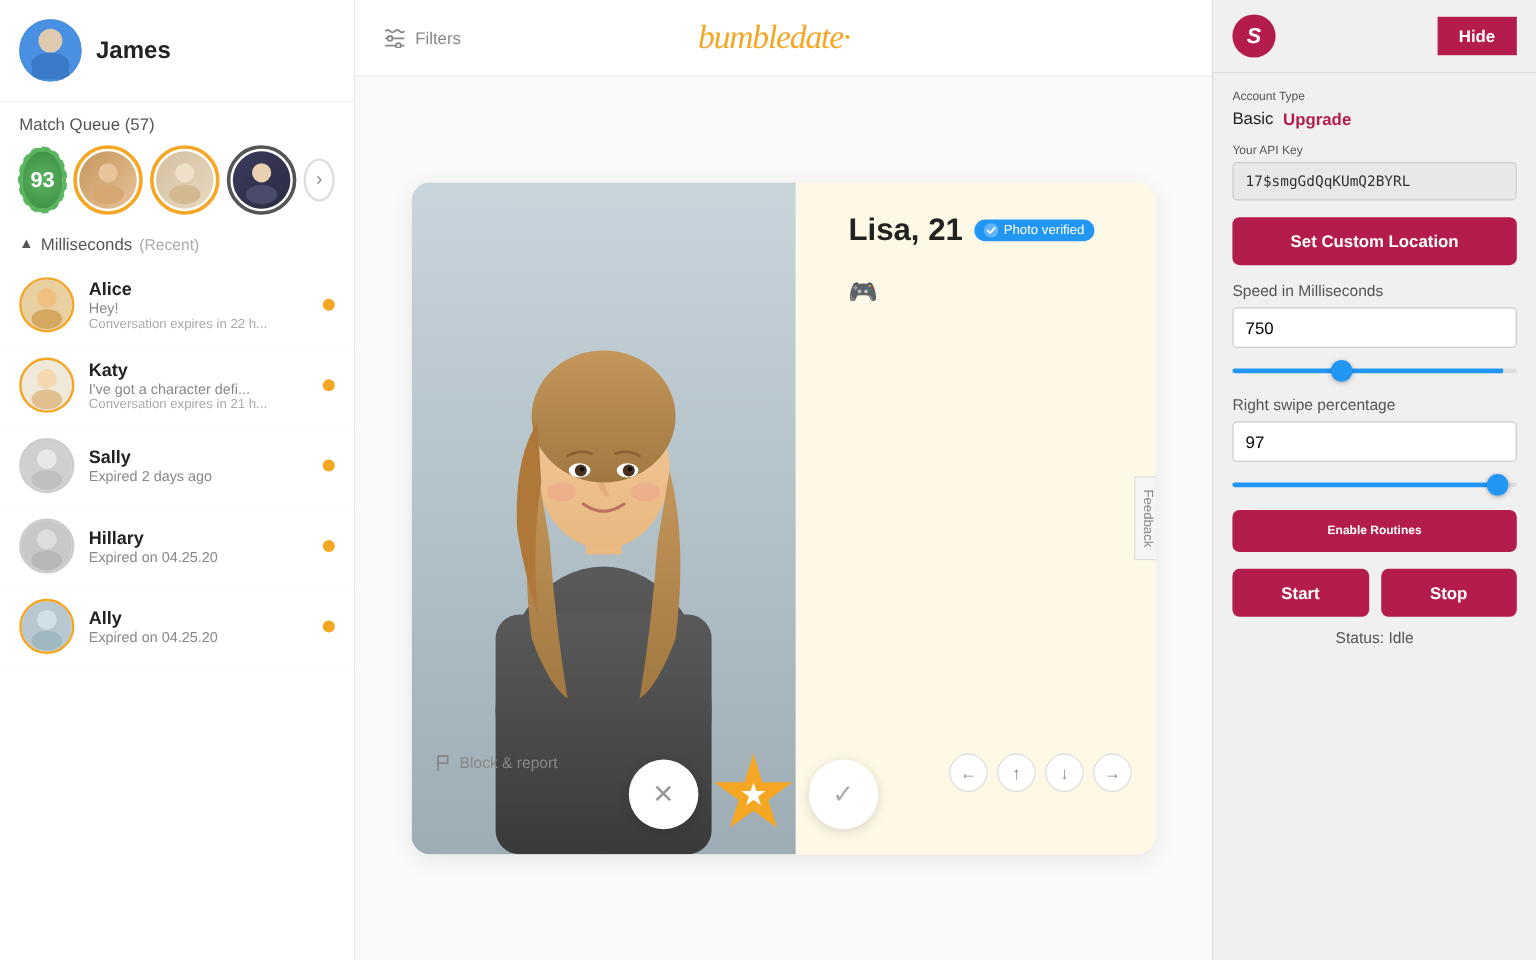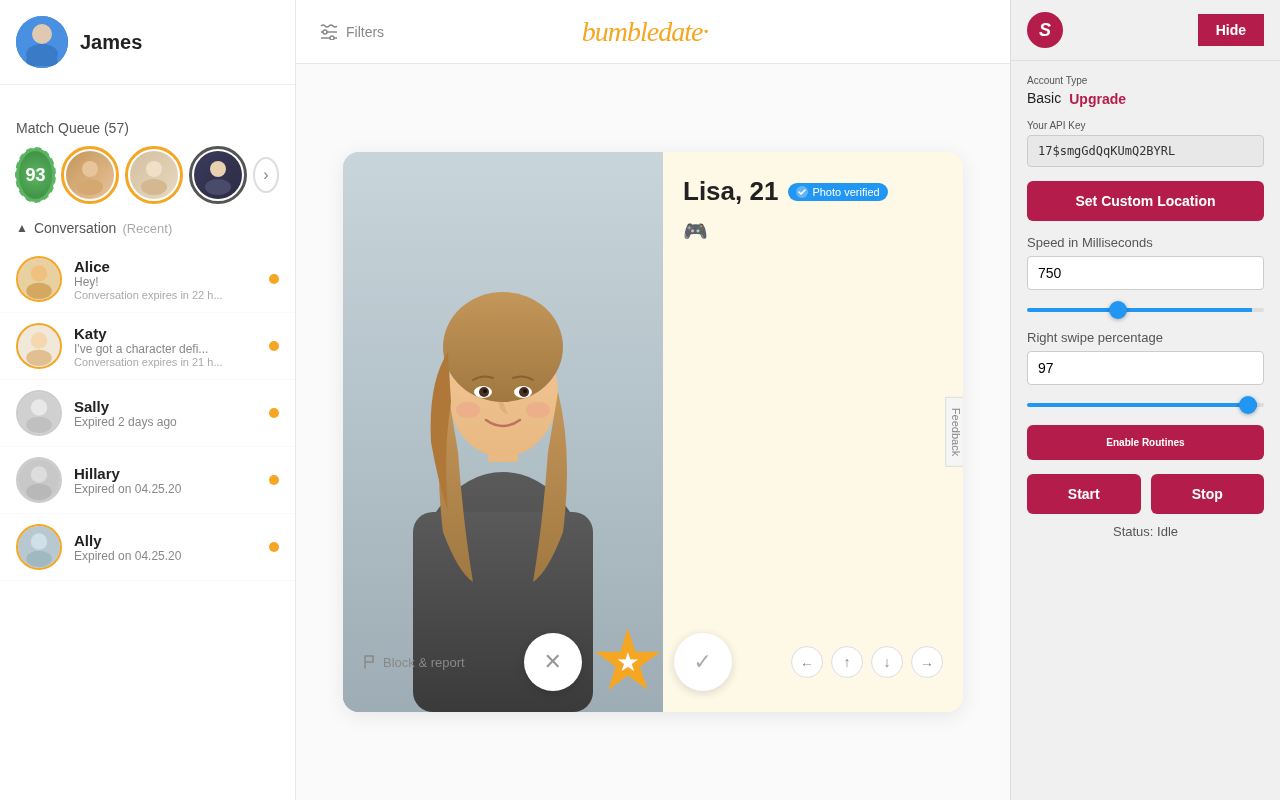--- a/index.html
+++ b/index.html
@@ -5,21 +5,21 @@
     * { box-sizing: border-box; margin: 0; padding: 0; }
     body { font-family: -apple-system, BlinkMacSystemFont, 'Segoe UI', sans-serif; background: #f5f5f5; display: flex; width: 1280px; height: 800px; overflow: hidden; }
 
     
     .sidebar { width: 296px; background: #fff; border-right: 1px solid #e8e8e8; display: flex; flex-direction: column; overflow: hidden; }
     .sidebar-header { padding: 16px; display: flex; align-items: center; gap: 12px; border-bottom: 1px solid #f0f0f0; }
     .avatar-main { width: 52px; height: 52px; border-radius: 50%; background: linear-gradient(135deg, #4a90e2, #2c5f8a); overflow: hidden; display: flex; align-items: center; justify-content: center; }
     .avatar-main svg { width: 100%; height: 100%; }
     .user-name { font-size: 20px; font-weight: 600; color: #222; }
     .match-queue { padding: 10px 16px 6px; }
-    .match-queue-title { font-size: 14px; color: #555; margin-bottom: 10px; margin-top: 25px; }
+    .match-queue-title { font-size: 14px; color: #555; margin-bottom: 10px; }
     .match-avatars { display: flex; align-items: center; gap: 6px; }
     .match-avatar-wrap { position: relative; width: 58px; height: 58px; }
     .match-avatar-wrap .ring { width: 58px; height: 58px; border-radius: 50%; border: 3px solid #f5a623; display: flex; align-items: center; justify-content: center; }
     .match-avatar-wrap .ring.gold { border-color: #f5a623; }
     .match-avatar-circle { width: 48px; height: 48px; border-radius: 50%; background: #ddd; overflow: hidden; display: flex; align-items: center; justify-content: center; font-size: 11px; color: #888; }
     .badge-93 { width: 54px; height: 54px; border-radius: 50%; background: radial-gradient(circle, #5bb560, #3a8a40); border: 3px solid #5bb560; display: flex; align-items: center; justify-content: center; color: white; font-weight: 700; font-size: 18px; position: relative; }
     .badge-93::before { content: ''; position: absolute; inset: -4px; border-radius: 50%; border: 2px dashed #5bb560; animation: spin 8s linear infinite; }
     @keyframes spin { to { transform: rotate(360deg); } }
     .more-btn { width: 36px; height: 36px; border-radius: 50%; background: #fff; border: 2px solid #ddd; display: flex; align-items: center; justify-content: center; cursor: pointer; font-size: 16px; color: #888; }
     .conversations-header { padding: 10px 16px; display: flex; align-items: center; gap: 6px; }
@@ -38,28 +38,28 @@
     
     .main { flex: 1; display: flex; flex-direction: column; background: #fafafa; }
     .top-bar { height: 64px; background: #fff; border-bottom: 1px solid #e8e8e8; display: flex; align-items: center; justify-content: space-between; padding: 0 24px; }
     .filters-btn { display: flex; align-items: center; gap: 8px; color: #888; font-size: 14px; cursor: pointer; }
     .brand-logo { font-size: 28px; color: #f5a623; font-weight: 300; letter-spacing: -1px; }
     .brand-logo span { color: #f5a623; }
     .top-bar-right { width: 80px; }
     .profile-area { flex: 1; display: flex; align-items: center; justify-content: center; padding: 20px; }
     .profile-card { width: 620px; height: 560px; background: #fef9e7; border-radius: 16px; position: relative; display: flex; overflow: hidden; box-shadow: 0 4px 20px rgba(0,0,0,0.08); }
     .profile-photo { width: 320px; background: #e8e8e8; position: relative; overflow: hidden; }
-    .profile-info-side { flex: 1; padding: 24px 20px; display: flex; flex-direction: column; gap: 12px; }
+    .profile-info-side { flex: 1; padding: 24px 20px; display: flex; flex-direction: column; gap: 24px; margin-left: 24px; }
     .profile-name-row { display: flex; align-items: center; gap: 10px; }
     .profile-name { font-size: 26px; font-weight: 700; color: #222; }
     .verified-badge { background: #2196f3; color: white; border-radius: 12px; padding: 3px 8px; font-size: 11px; display: flex; align-items: center; gap: 4px; }
     .profile-job { font-size: 15px; color: #555; }
     .profile-icon { font-size: 20px; }
     .feedback-tab { position: absolute; right: -28px; top: 50%; transform: translateY(-50%) rotate(90deg); background: #f5f5f5; color: #888; font-size: 11px; padding: 4px 10px; border-radius: 4px 4px 0 0; border: 1px solid #ddd; }
-    .bottom-actions { position: absolute; bottom: 0; left: 0; right: 0; display: flex; align-items: center; justify-content: space-between; padding: 12px 20px 16px; }
+    .bottom-actions { position: absolute; bottom: 0; left: 0; right: 0; display: flex; align-items: flex-start; justify-content: space-between; padding: 12px 20px 16px; }
     .report-btn { color: #888; font-size: 13px; display: flex; align-items: center; gap: 6px; cursor: pointer; }
     .action-buttons { display: flex; align-items: center; gap: 12px; }
     .action-btn { border: none; cursor: pointer; display: flex; align-items: center; justify-content: center; }
     .btn-x { width: 58px; height: 58px; border-radius: 50%; background: #fff; box-shadow: 0 2px 10px rgba(0,0,0,0.15); font-size: 22px; color: #999; }
     .btn-check { width: 58px; height: 58px; border-radius: 50%; background: #fff; box-shadow: 0 2px 10px rgba(0,0,0,0.15); font-size: 22px; color: #aaa; }
     .nav-arrows { display: flex; gap: 8px; }
     .nav-arrow { width: 32px; height: 32px; border-radius: 50%; background: #fff; border: 1px solid #ddd; display: flex; align-items: center; justify-content: center; font-size: 14px; color: #888; cursor: pointer; }
 
     
     .right-panel { width: 270px; background: #f0f0f0; border-left: 1px solid #ddd; padding: 0; display: flex; flex-direction: column; }
@@ -140,21 +140,21 @@
                 <ellipse cx="24" cy="36" rx="13" ry="8" fill="#4a4a6a"></ellipse>
               </svg>
           </div>
         </div>
       </div>
       <div class="more-btn">›</div>
     </div>
   </div>
   <div class="conversations-header">
     <span class="chevron">▲</span>
-    <span>Conversation</span>
+    <span>Milliseconds</span>
     <span style="color:#aaa; font-size:13px;">(Recent)</span>
   </div>
   <div class="conv-list">
 
 
     <div class="conv-item">
       <div class="conv-avatar">
         <svg viewBox="0 0 46 46" width="46" height="46">
             <rect width="46" height="46" fill="#e8d0a0" rx="23"></rect>
             <circle cx="23" cy="17" r="9" fill="#f0c080"></circle>

